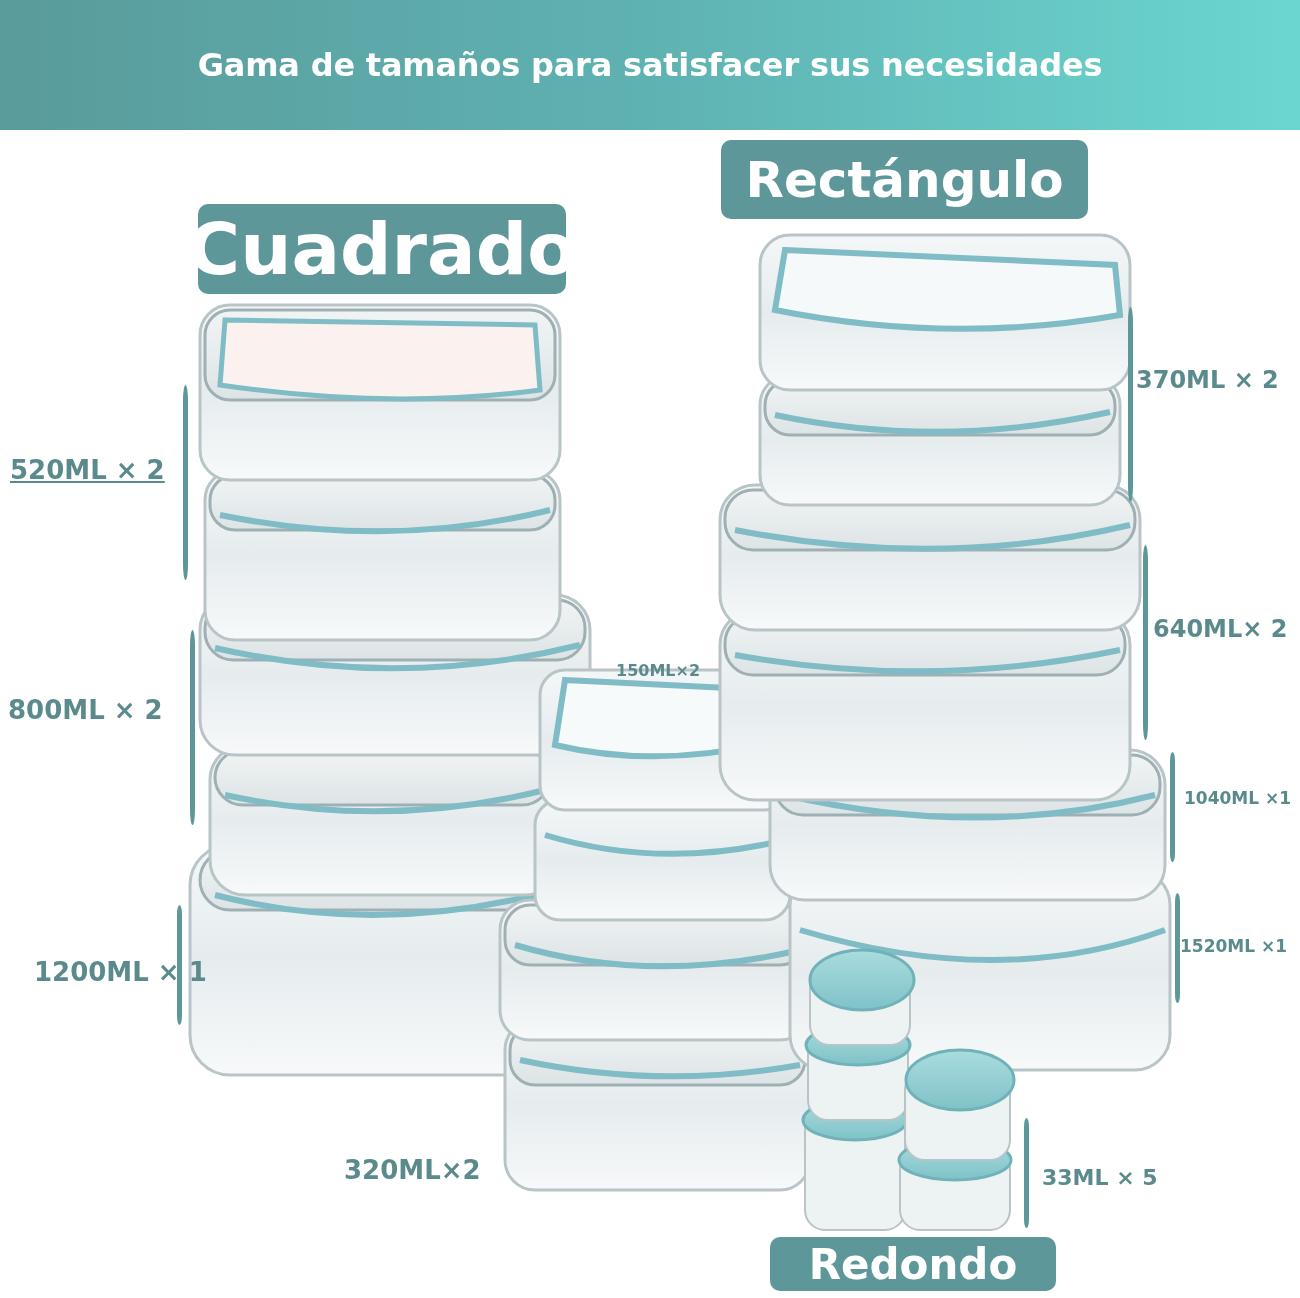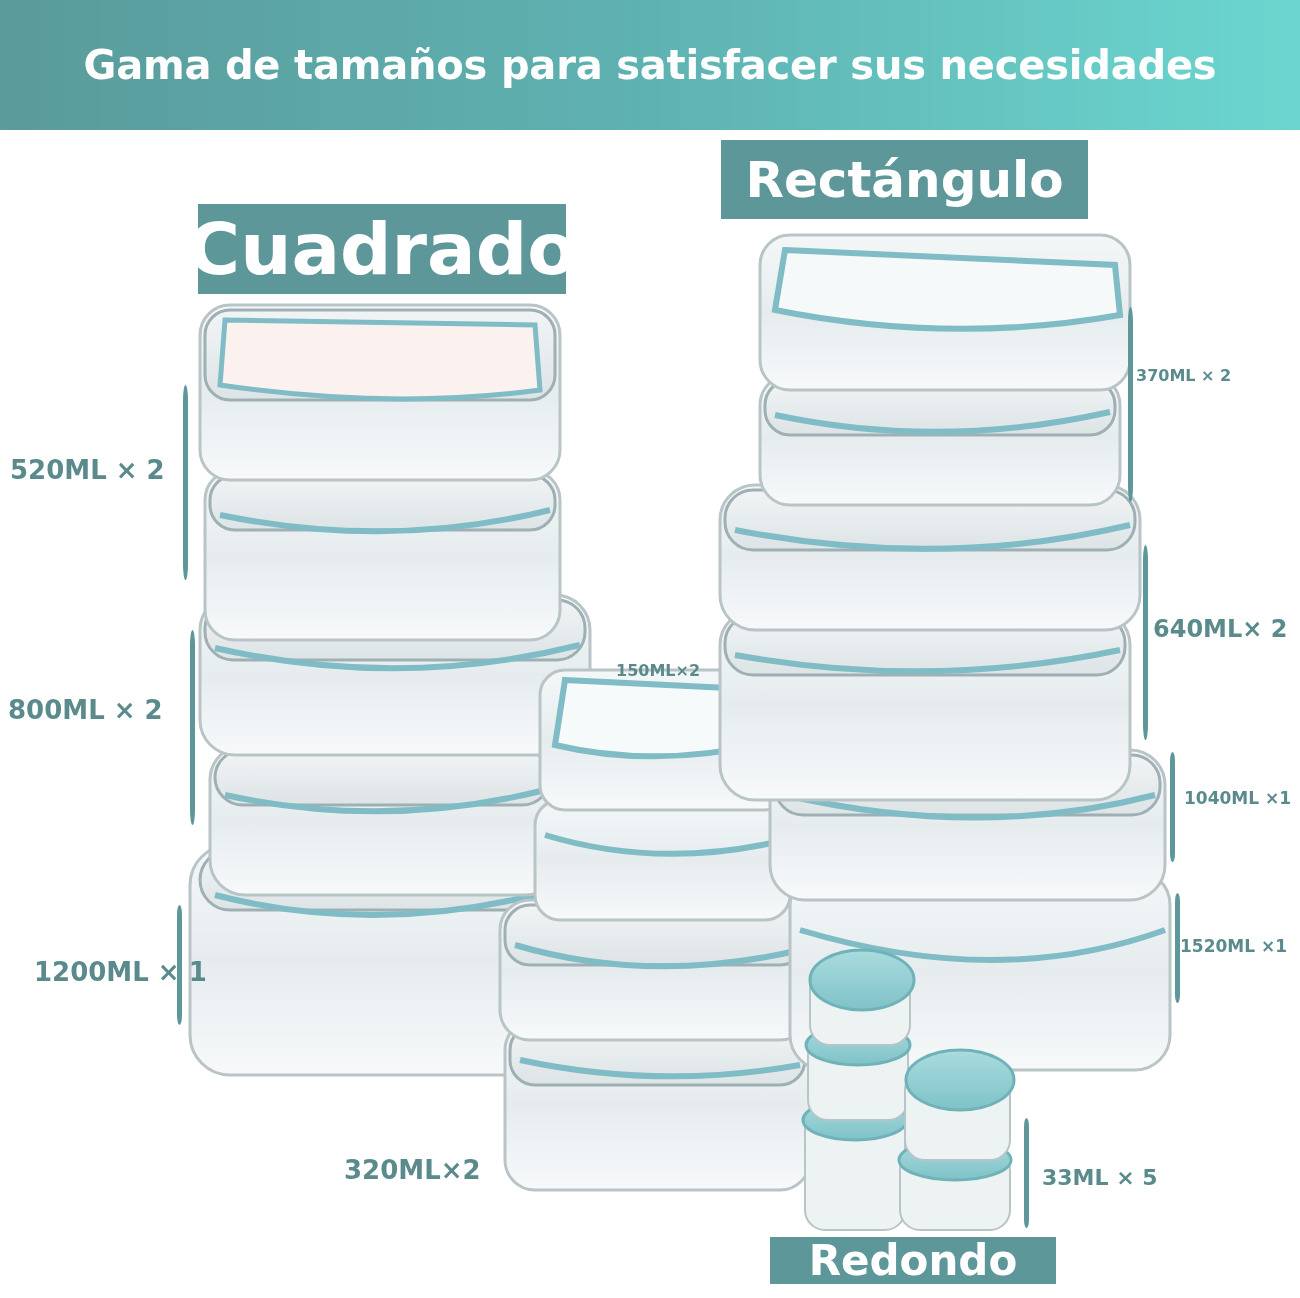--- a/index.html
+++ b/index.html
@@ -5,31 +5,31 @@
   * { box-sizing: border-box; margin: 0; padding: 0; }
   html, body { width: 1300px; height: 1298px; background: #ffffff; overflow: hidden; }
   body { position: relative; font-family: "DejaVu Sans", "Liberation Sans", sans-serif; }
 
   .header {
     position: absolute; left: 0; top: 0; width: 1300px; height: 130px;
     background: linear-gradient(90deg, #5a9b9b 0%, #5fb2b2 50%, #6bd6cf 100%);
     display: flex; flex-direction: column; align-items: center; justify-content: center;
   }
   .header-line {
-    color: #ffffff; font-weight: bold; font-size: 40px; line-height: 48px;
+    color: #ffffff; font-weight: bold; font-size: 32px; line-height: 48px;
     letter-spacing: -0.2px; text-align: center; white-space: nowrap;
   }
 
   .tag {
     position: absolute; background: #5e9799; color: #ffffff; font-weight: bold;
-    display: flex; align-items: center; justify-content: center; white-space: nowrap;
+    display: flex; align-items: center; justify-content: center; white-space: nowrap; border-radius: 10px;
   }
   .tag-cuadrado { left: 198px; top: 204px; width: 368px; height: 90px; font-size: 72px; }
   .tag-rect { left: 721px; top: 140px; width: 367px; height: 79px; font-size: 50px; }
-  .tag-redondo { left: 770px; top: 1237px; width: 286px; height: 47px; font-size: 42px; }
+  .tag-redondo { left: 770px; top: 1237px; width: 286px; height: 54px; font-size: 42px; }
 
   .size-label {
     position: absolute; color: #5a8a8c; font-weight: bold; white-space: nowrap;
     font-family: "DejaVu Sans", "Liberation Sans", sans-serif;
   }
   .bar {
     position: absolute; width: 5px; background: #5e9799; border-radius: 50% / 8%;
   }
   .container-svg { position: absolute; left: 0; top: 0; }
 </style>
@@ -144,35 +144,35 @@
     <ellipse cx="955" cy="1160" rx="56" ry="20" fill="url(#roundlid)" stroke="#6fb3b9" stroke-width="3"></ellipse>
     <rect x="905" y="1070" width="105" height="90" rx="20" fill="#edf2f3" stroke="#b9c4c7" stroke-width="2"></rect>
     <ellipse cx="960" cy="1080" rx="54" ry="30" fill="url(#roundlid)" stroke="#6fb3b9" stroke-width="3"></ellipse>
   </g>
 </svg>
 
 <div class="tag tag-cuadrado">Cuadrado</div>
 <div class="tag tag-rect">Rectángulo</div>
 <div class="tag tag-redondo">Redondo</div>
 
-<div class="size-label" style="left:10px; top:455px; font-size:26px;">520ML × 2</div>
+<div class="size-label" style="left:10px; top:455px; font-size:26px;text-decoration:underline;">520ML × 2</div>
 <div class="bar" style="left:183px; top:385px; height:195px;"></div>
 
 <div class="size-label" style="left:8px; top:695px; font-size:26px;">800ML × 2</div>
 <div class="bar" style="left:190px; top:630px; height:195px;"></div>
 
 <div class="size-label" style="left:6px; top:957px; font-size:26px;margin-left:28px;">1200ML × 1</div>
 <div class="bar" style="left:177px; top:905px; height:120px;"></div>
 
 <div class="size-label" style="left:616px; top:625px; font-size:16px;margin-top:36px;">150ML×2</div>
 
 <div class="size-label" style="left:344px; top:1155px; font-size:26px;">320ML×2</div>
 
 <div class="bar" style="left:1128px; top:307px; height:195px;"></div>
-<div class="size-label" style="left:1136px; top:366px; font-size:16px;">370ML × 2</div>
+<div class="size-label" style="left:1136px; top:366px; font-size:24px;">370ML × 2</div>
 
 <div class="bar" style="left:1143px; top:545px; height:195px;"></div>
 <div class="size-label" style="left:1153px; top:615px; font-size:24px;">640ML× 2</div>
 
 <div class="bar" style="left:1170px; top:752px; height:110px;"></div>
 <div class="size-label" style="left:1176px; top:788px; font-size:17px;margin-left:8px;">1040ML ×1</div>
 
 <div class="bar" style="left:1175px; top:893px; height:110px;"></div>
 <div class="size-label" style="left:1180px; top:936px; font-size:17px;">1520ML ×1</div>
 

